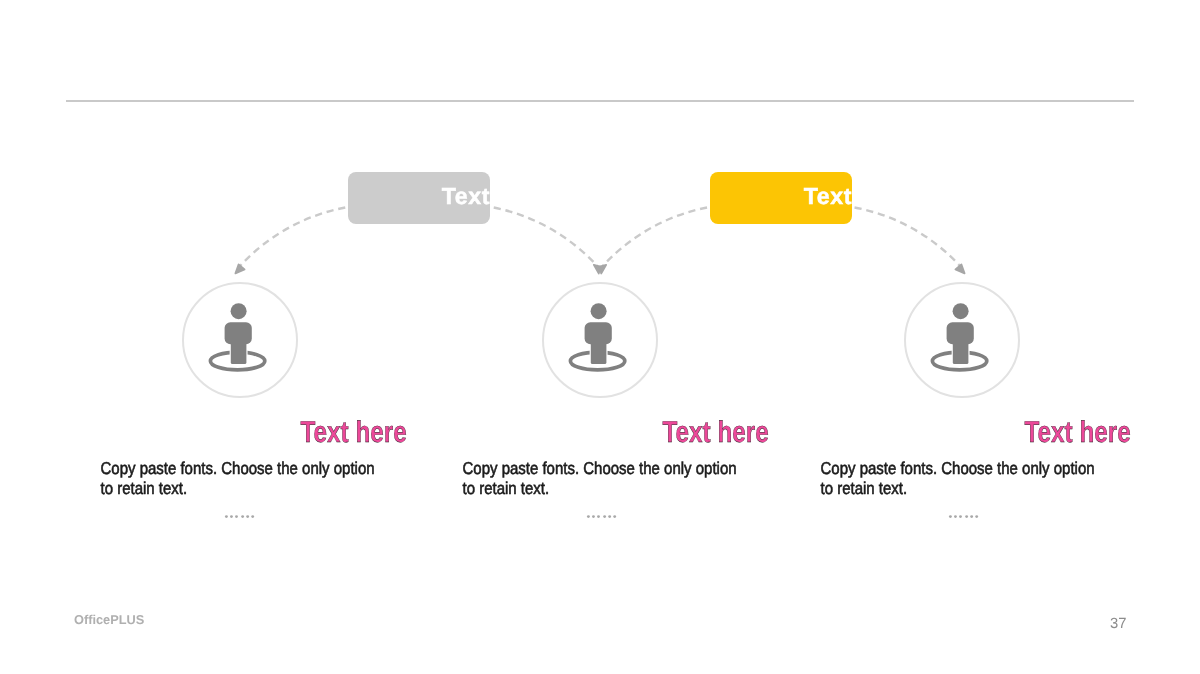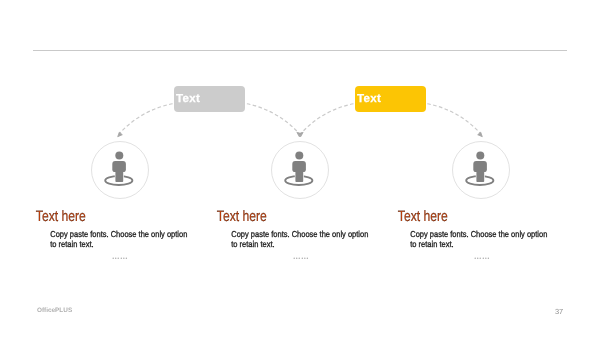--- a/index.html
+++ b/index.html
@@ -1,25 +1,25 @@
 <!DOCTYPE html>
 <html><head>
 <meta charset="utf-8">
 <style>
   html,body{margin:0;padding:0;}
   body{width:600px;height:337px;background:#fff;font-family:"Liberation Sans",sans-serif;overflow:hidden;position:relative;-webkit-font-smoothing:antialiased;text-rendering:geometricPrecision;}
   .slide{position:absolute;inset:0;background:#fff;}
   .topline{position:absolute;left:33px;top:50px;width:534px;height:1px;background:#c9c9c9;}
   .svg-layer{position:absolute;left:0;top:0;width:600px;height:337px;}
-  .pill{position:absolute;will-change:transform;border-radius:4px;display:flex;align-items:center;justify-content:flex-start;font-weight:bold;font-size:11.6px;line-height:24px;letter-spacing:0.3px;}
+  .pill{position:absolute;will-change:transform;border-radius:4px;display:flex;align-items:center;justify-content:flex-end;font-weight:bold;font-size:11.6px;line-height:24px;letter-spacing:0.3px;}
   .pill.grey{background:#cccccc;color:#fff;-webkit-text-stroke:0.25px #fff;}
   .pill.yellow{background:#fcc504;color:#fff;-webkit-text-stroke:0.25px #fff;}
   .circle{position:absolute;border:1px solid #e2e2e2;border-radius:50%;}
   .person{position:absolute;left:-1px;top:-2px;}
-  .title{position:absolute;will-change:transform;text-align:left;font-weight:normal;font-size:15px;color:#c2410c;-webkit-text-stroke:0.2px #141414;}
+  .title{position:absolute;will-change:transform;text-align:right;font-weight:bold;font-size:15px;color:#ec4899;-webkit-text-stroke:0.2px #141414;}
   .title span{display:inline-block;transform:scaleX(0.81);transform-origin:center;}
   .desc{position:absolute;will-change:transform;text-align:left;font-size:8.6px;color:#1c1c1c;line-height:10.3px;-webkit-text-stroke:0.3px #1c1c1c;}
   .desc span{display:inline-block;transform:scaleX(0.872);transform-origin:center;}
   .dots{position:absolute;left:0;top:0;pointer-events:none;}
   .footer-left{position:absolute;will-change:transform;left:37px;top:307px;font-size:6.4px;color:#b0b0b0;font-weight:bold;}
   .footer-right{position:absolute;will-change:transform;left:555px;top:307px;font-size:7.4px;color:#8c8c8c;}
 </style>
 </head>
 <body>
 

